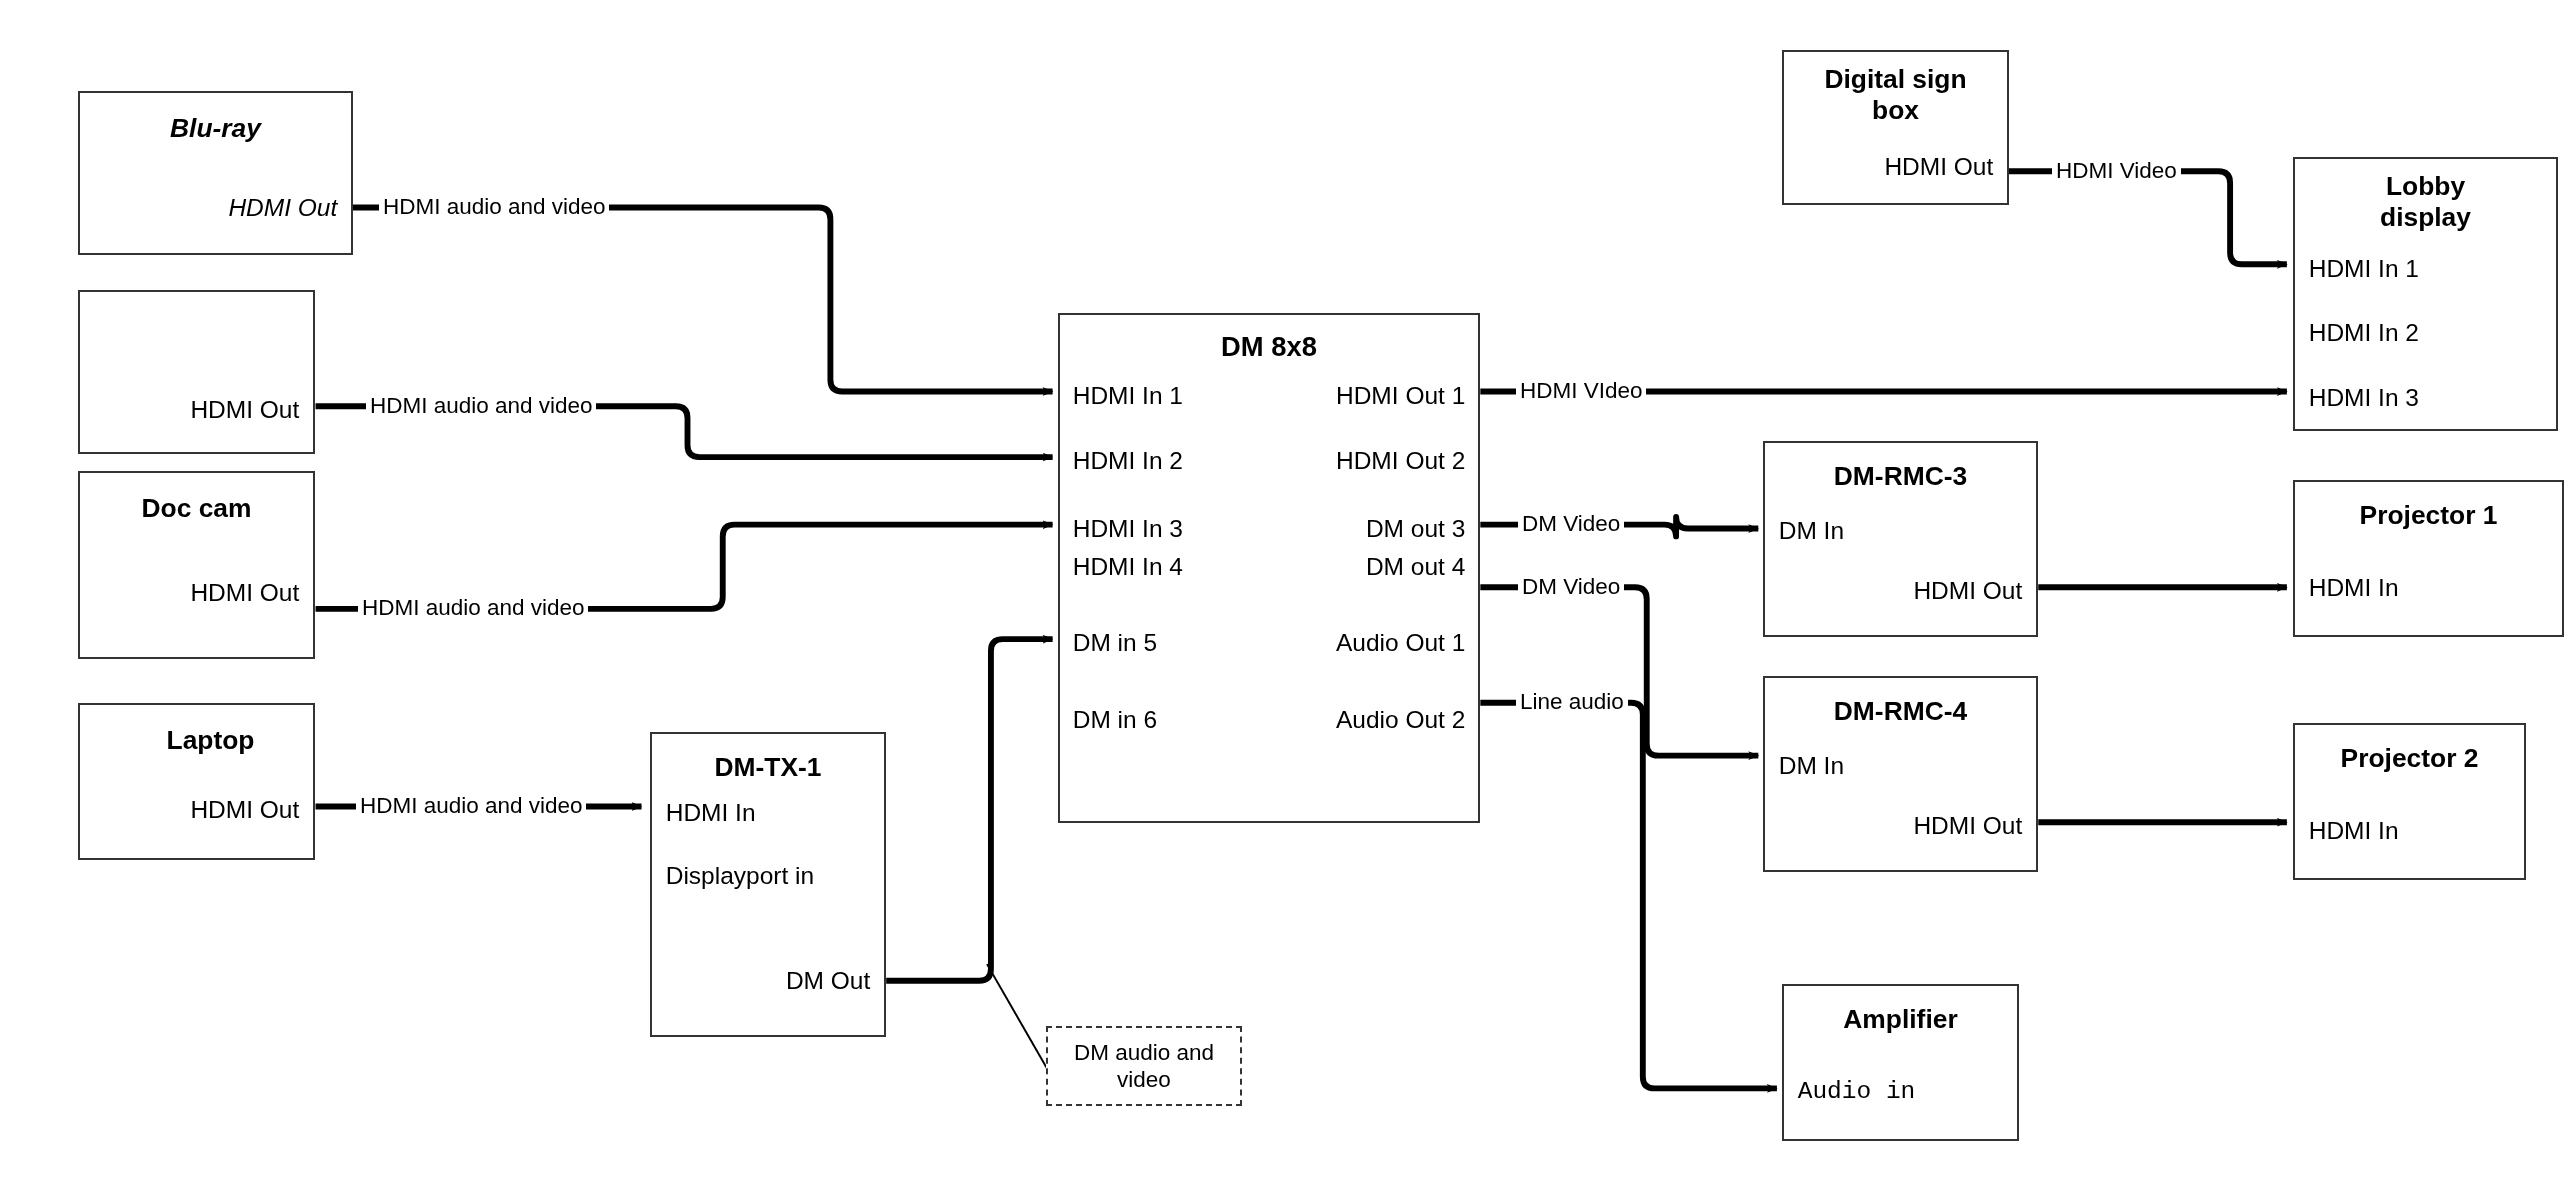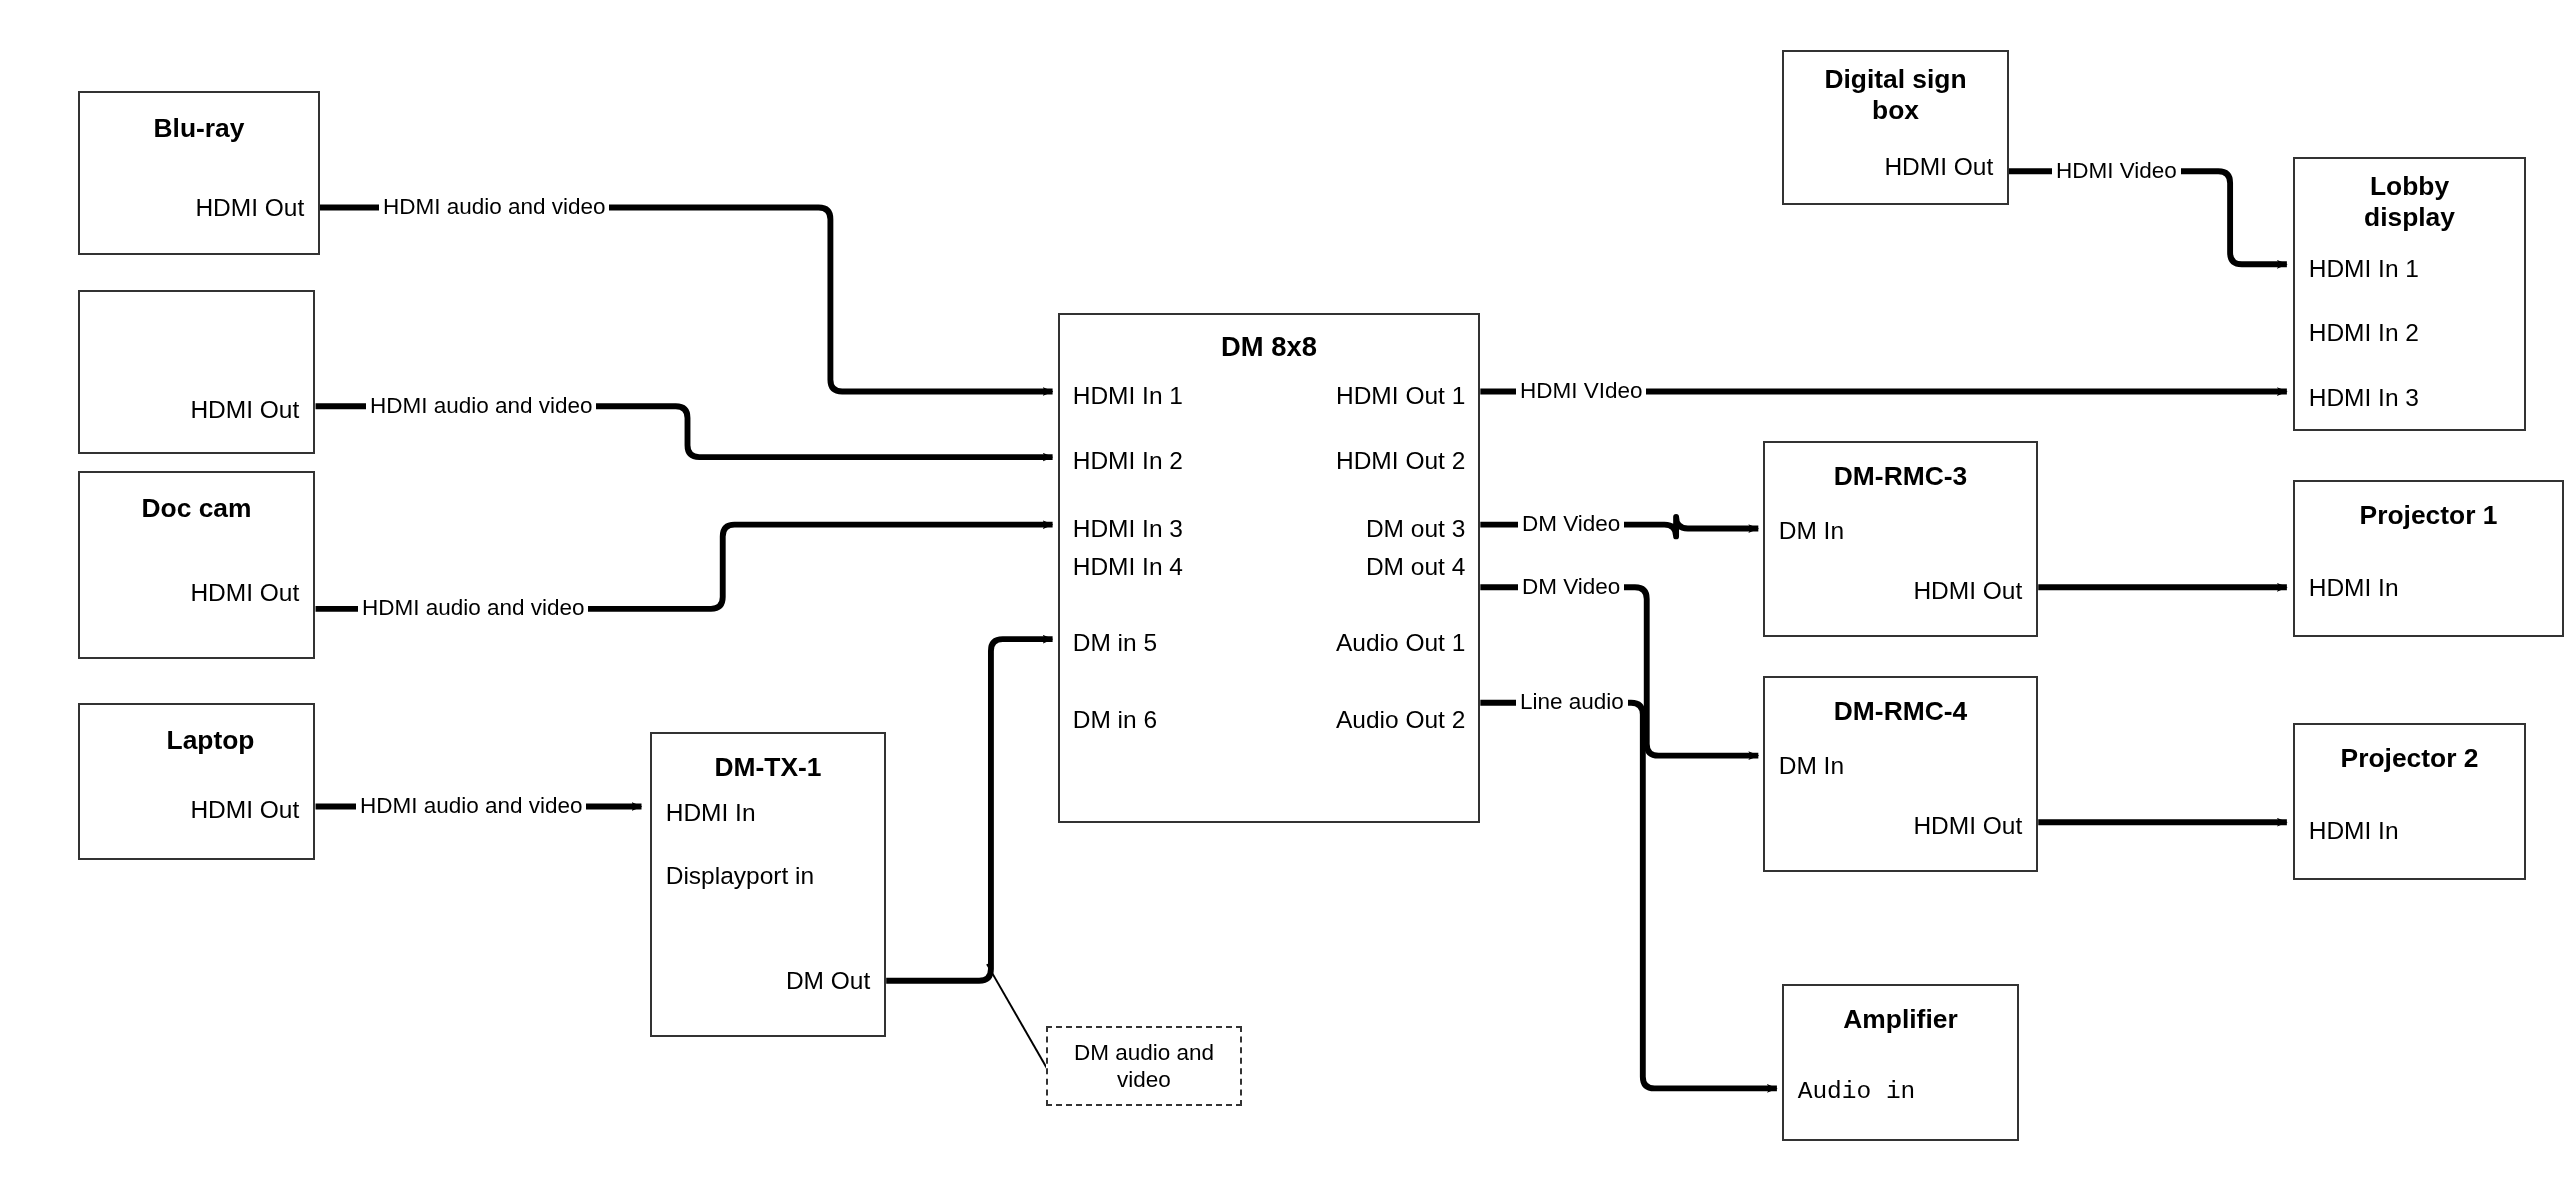--- a/index.html
+++ b/index.html
@@ -60,21 +60,21 @@
       <path d="M2052,175 H2266 Q2278,175 2278,187 V258 Q2278,270 2290,270 H2336" marker-end="url(#arw)"></path>
 
       <path d="M2082,600 H2336" marker-end="url(#arw)"></path>
 
       <path d="M2082,840 H2336" marker-end="url(#arw)"></path>
     </g>
 
     <path d="M1008,985 L1073,1098" fill="none" stroke="#000000" stroke-width="2"></path>
   </svg>
 
-  <div class="node" style="left:78px;top:91px;width:242px;height:164px;">
+  <div class="node" style="left:78px;top:91px;width:275px;height:164px;font-style:italic;">
     <div class="title" style="top:19.6px;font-size:26.4px;">Blu-ray</div>
     <div class="port r" style="right:13.7px;top:103px;font-size:24.5px;">HDMI Out</div>
   </div>
 
   <div class="node" style="left:78px;top:290px;width:237px;height:164px;">
     <div class="port r" style="right:13.7px;top:106px;font-size:24.5px;">HDMI Out</div>
   </div>
 
   <div class="node" style="left:78px;top:471px;width:237px;height:188px;">
     <div class="title" style="top:19.6px;font-size:26.4px;">Doc cam</div>
@@ -112,21 +112,21 @@
   </div>
 
   <div class="node" style="left:1782px;top:50px;width:227px;height:155px;">
     <div class="title" style="top:11.7px;font-size:26.4px;">
       <span>Digital sign</span><br>
       <span>box</span>
     </div>
     <div class="port r" style="right:13.7px;top:103px;font-size:24.5px;">HDMI Out</div>
   </div>
 
-  <div class="node" style="left:2293px;top:157px;width:233px;height:274px;padding-left:36px;">
+  <div class="node" style="left:2293px;top:157px;width:265px;height:274px;padding-left:36px;">
     <div class="title" style="top:11.7px;font-size:26.4px;">
       <span>Lobby</span><br>
       <span>display</span>
     </div>
     <div class="port l" style="left:13.7px;top:98px;font-size:24.5px;">HDMI In 1</div>
     <div class="port l" style="left:13.7px;top:162px;font-size:24.5px;">HDMI In 2</div>
     <div class="port l" style="left:13.7px;top:227px;font-size:24.5px;">HDMI In 3</div>
   </div>
 
   <div class="node" style="left:1763px;top:441px;width:275px;height:196px;">

